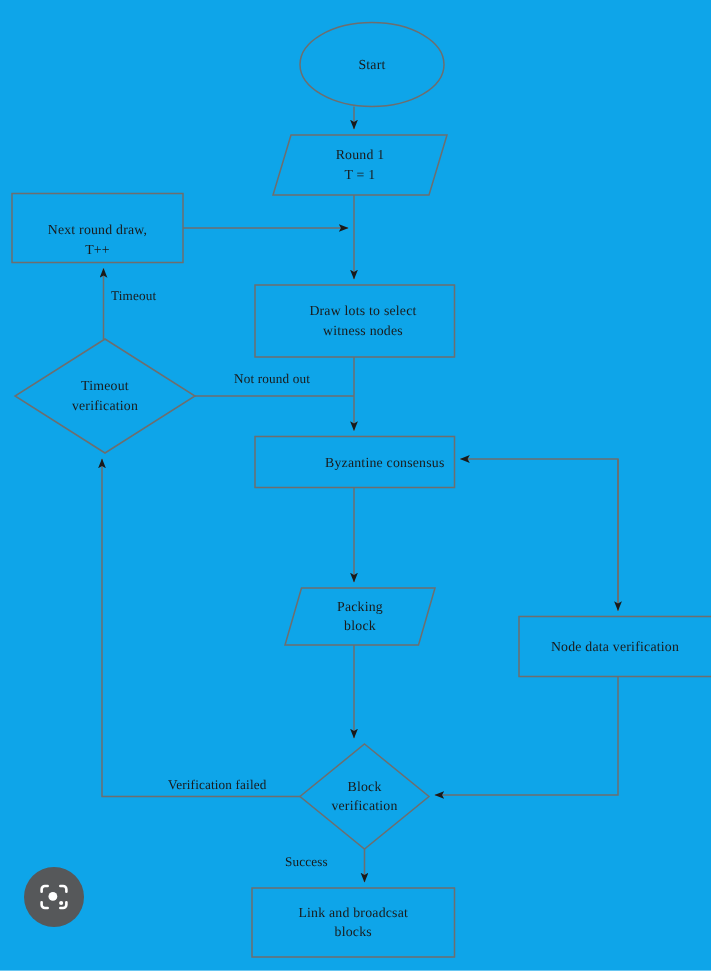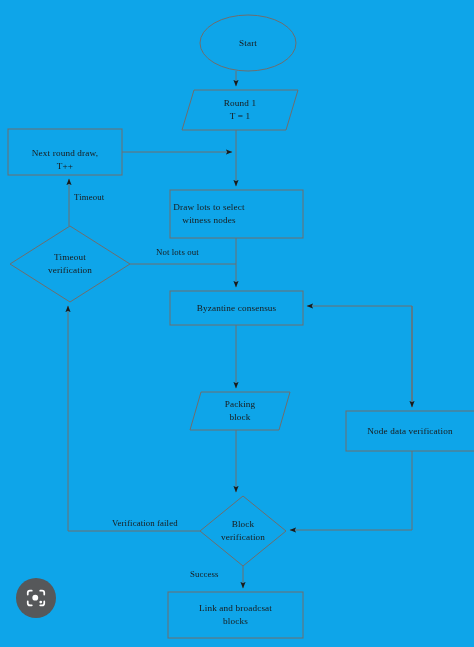--- a/index.html
+++ b/index.html
@@ -129,42 +129,42 @@
   </svg>
 
   <div class="node-label" style="left:200px; top:15px; width:96px; height:56px;">Start</div>
 
   <div class="node-label" style="left:182px; top:90px; width:116px; height:40px;">Round 1
 T = 1</div>
 
   <div class="node-label" style="left:8px; top:129px; width:114px; height:62px;">Next round draw,
 T++</div>
 
-  <div class="node-label" style="left:154px; top:190px; width:110px; height:48px;">Draw lots to select
+  <div class="node-label" style="left:187px; top:190px; width:110px; height:48px;">Draw lots to select
 witness nodes</div>
 
   <div class="node-label" style="left:10px; top:226px; width:120px; height:76px;">Timeout
 verification</div>
 
-  <div class="node-label" style="left:170px; top:291px; width:133px; height:34px;">Byzantine consensus</div>
+  <div class="node-label" style="left:170px; top:291px; width:133px; height:34px;padding-left:20px;">Byzantine consensus</div>
 
   <div class="node-label" style="left:190px; top:392px; width:100px; height:38px;">Packing
 block</div>
 
   <div class="node-label" style="left:346px; top:411px; width:128px; height:40px;">Node data verification</div>
 
   <div class="node-label" style="left:200px; top:496px; width:86px; height:70px;">Block
 verification</div>
 
   <div class="node-label" style="left:168px; top:592px; width:135px; height:46px;">Link and broadcsat
 blocks</div>
 
   <div class="edge-label" style="left:74px; top:192px;">Timeout</div>
 
-  <div class="edge-label" style="left:156px; top:247px;">Not lots out</div>
+  <div class="edge-label" style="left:156px; top:247px;">Not round out</div>
 
   <div class="edge-label" style="left:112px; top:518px;text-align:center;">Verification failed</div>
 
   <div class="edge-label" style="left:190px; top:569px;">Success</div>
 
   <div class="lens-badge">
     <svg width="22" height="22" viewBox="0 0 24 24" fill="none" stroke="#ffffff" stroke-width="1.9" stroke-linecap="round">
       <path d="M3 8.2 V6.4 A2.4 2.4 0 0 1 5.4 4 H7.4"></path>
       <path d="M16.6 4 H18.6 A2.4 2.4 0 0 1 21 6.4 V8.2"></path>
       <path d="M21 15.8 V17.6 A2.4 2.4 0 0 1 18.6 20 H16.6"></path>

